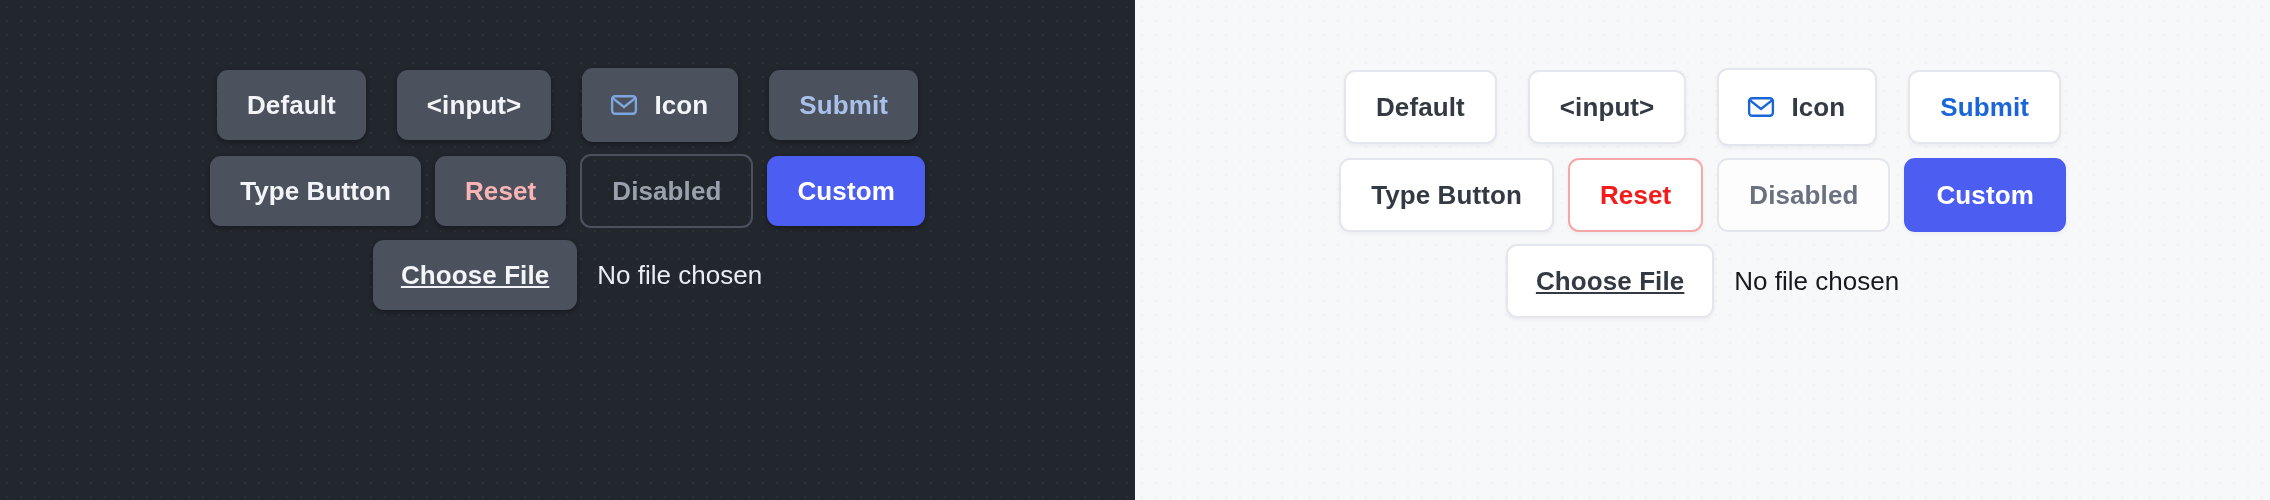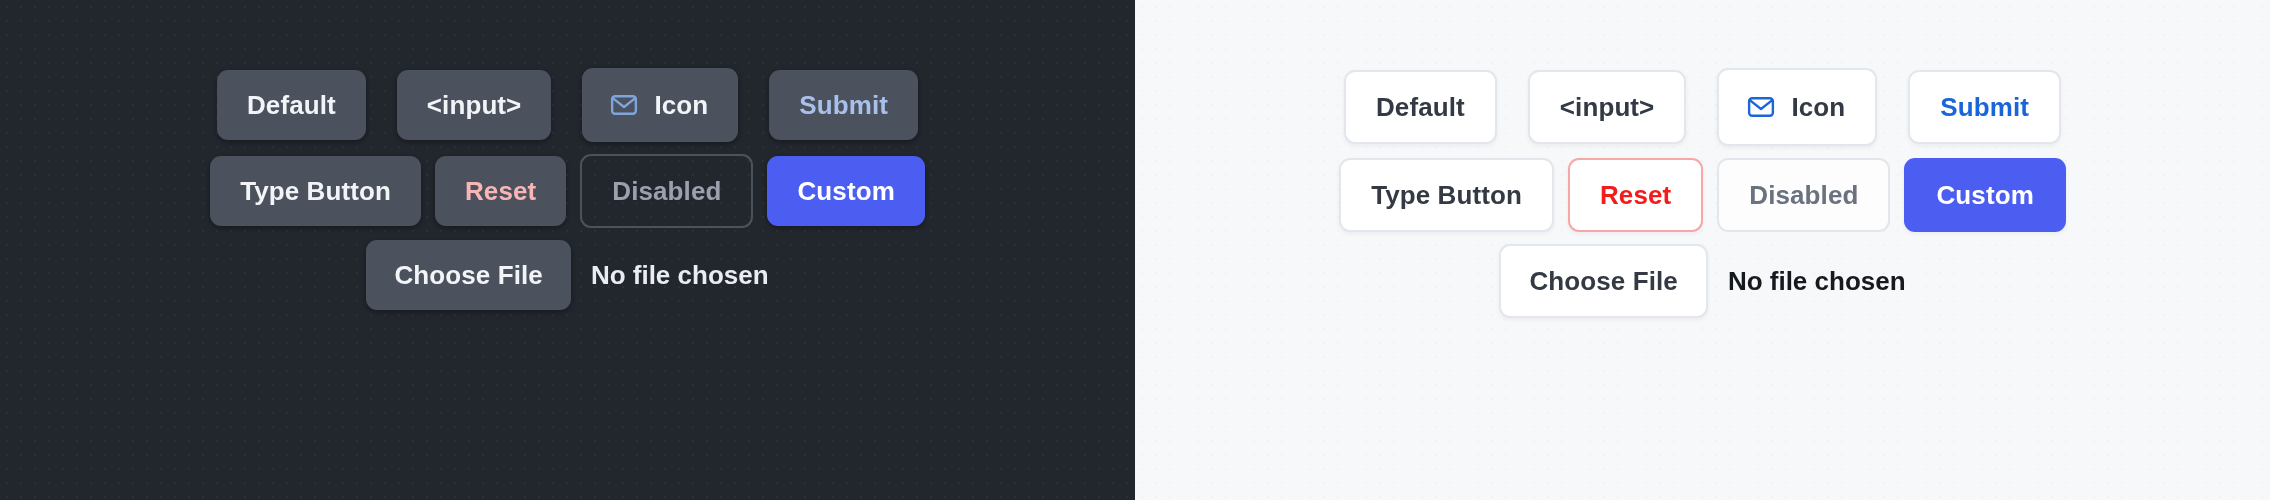--- a/index.html
+++ b/index.html
@@ -121,25 +121,25 @@
   
   .btn-icon { gap: 15px; padding-left: 27px; padding-right: 30px; }
   .mail-icon { display: inline-flex; align-items: center; flex: 0 0 auto; }
   .panel-dark .mail-icon svg  { stroke: #7fa5de; }
   .panel-light .mail-icon svg { stroke: #1a65d8; }
 
   
   .file-row { display: flex; align-items: center; gap: 20px; }
   .file-status {
     font-size: 26px;
-    font-weight: bold;
+    font-weight: normal;
     line-height: 1;
     white-space: nowrap;
   }
-  .btn-file { padding: 22px 28px; }
+  .btn-file { padding: 22px 28px; text-decoration: underline; }
 </style>
 </head>
 <body>
 
 <div class="panel panel-dark">
 
   <div class="row row-1">
     <button class="btn btn-default">Default</button>
 
     <button class="btn btn-input">&lt;input&gt;</button>

